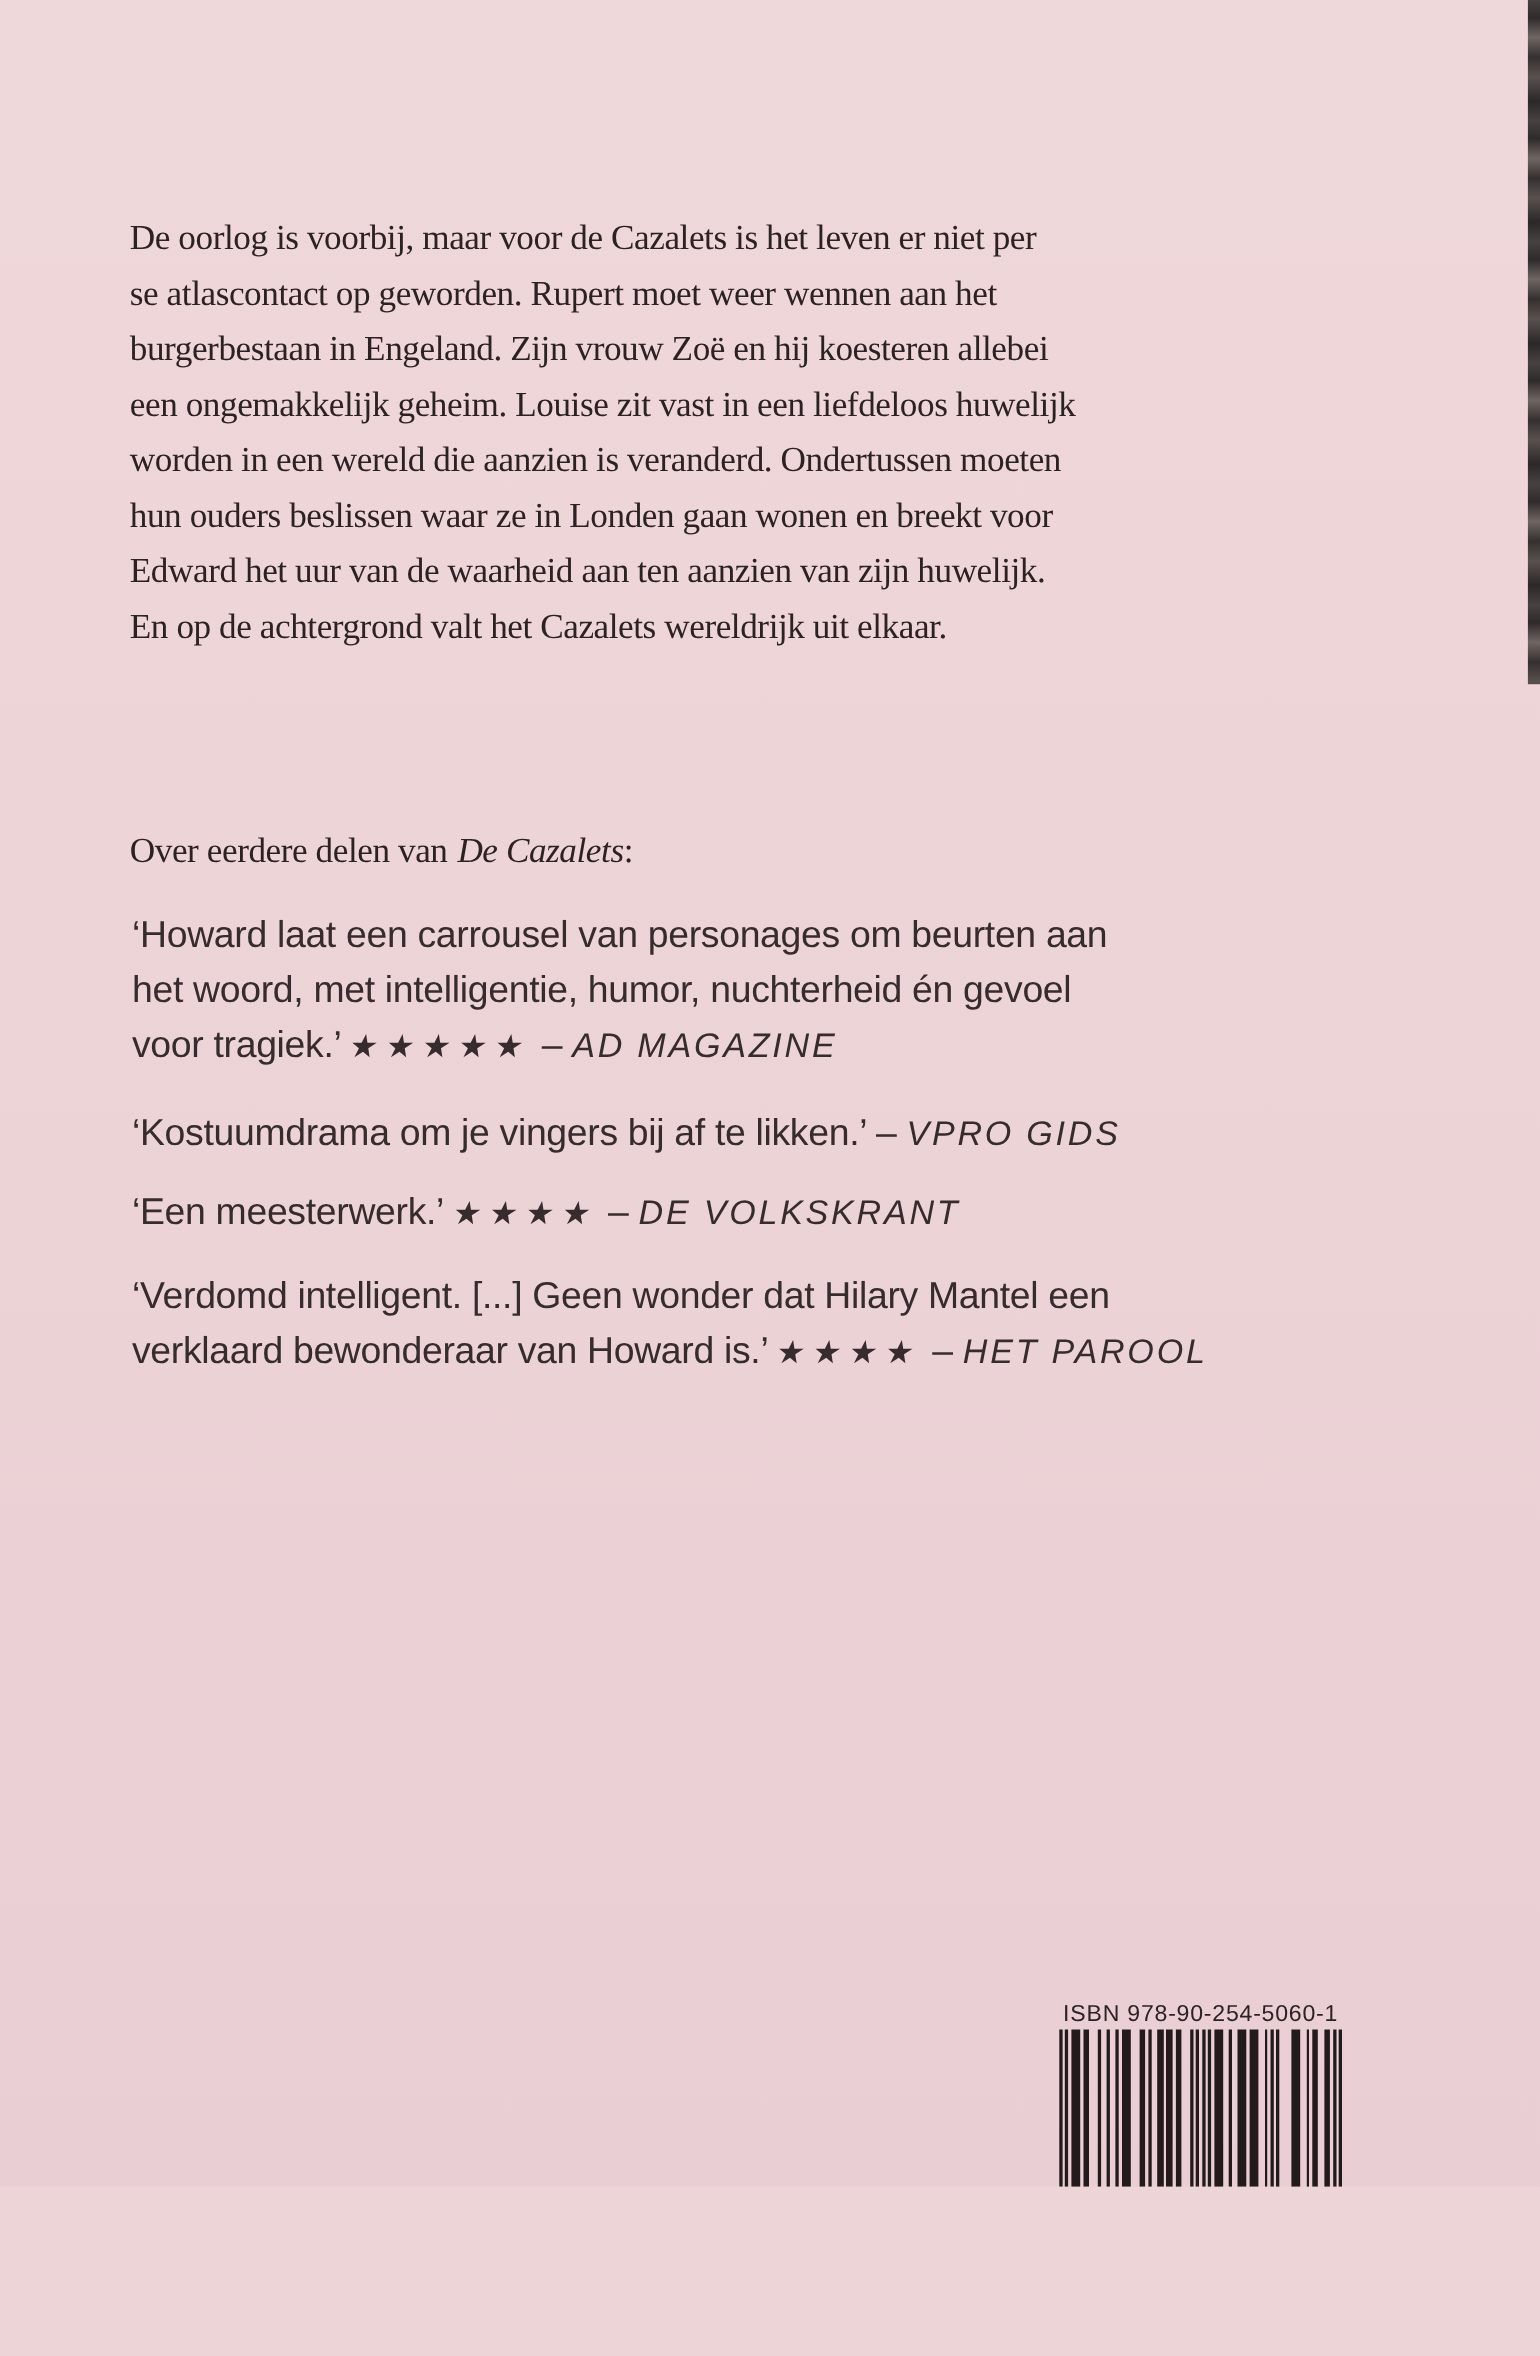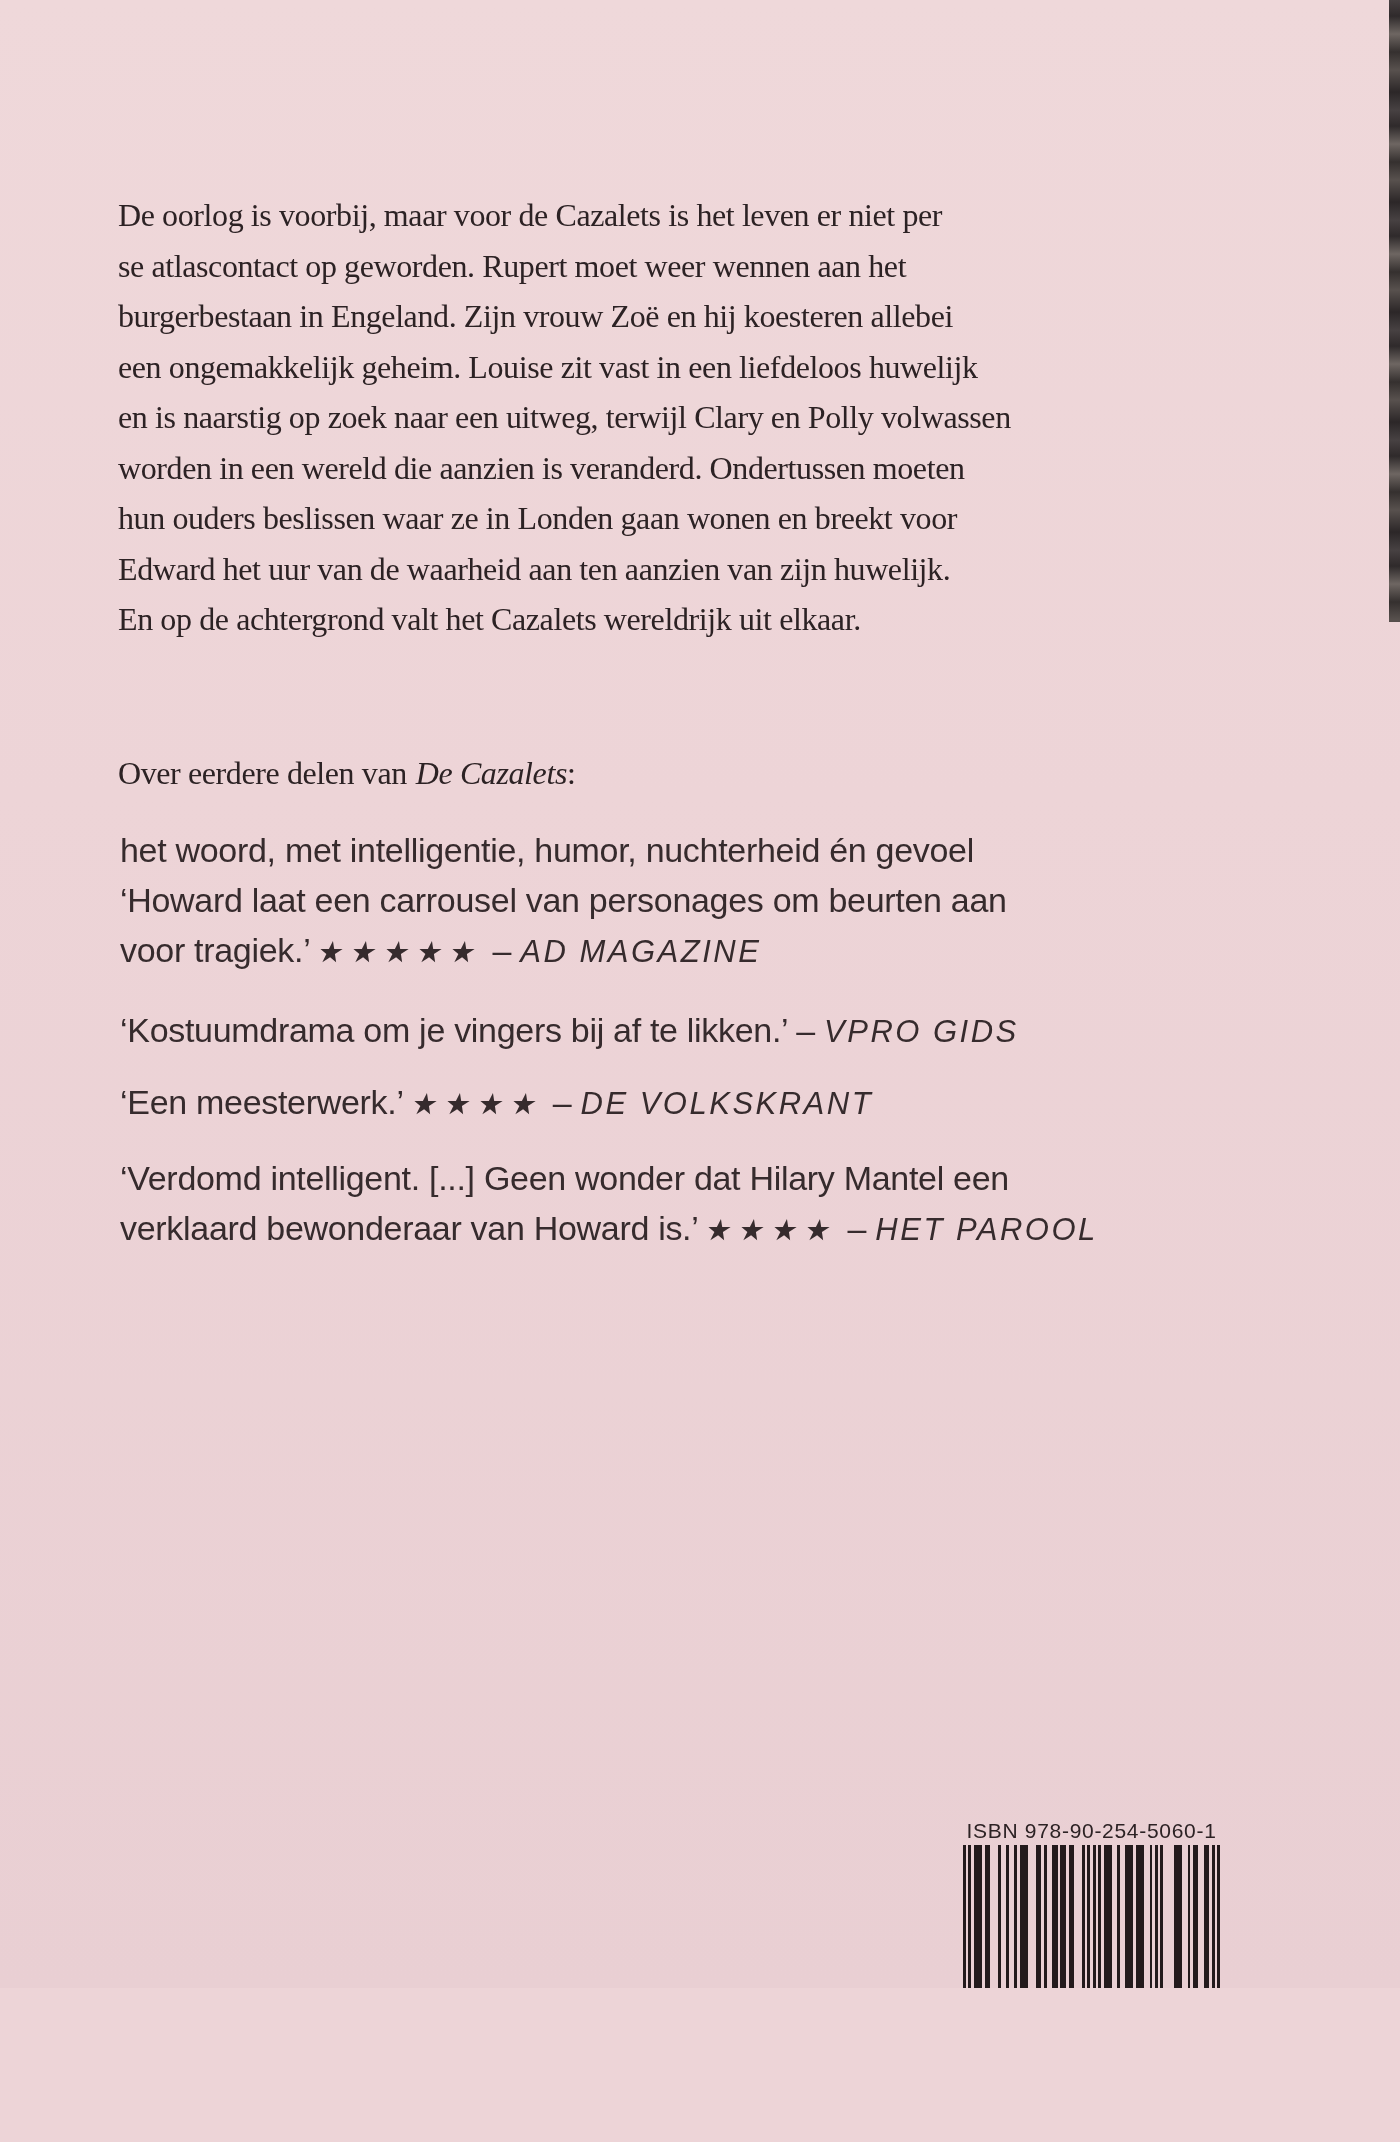--- a/index.html
+++ b/index.html
@@ -78,34 +78,33 @@
 </head>
 <body>
 
 <div class="cover">
 
   <div class="blurb">
     <div class="bl">De oorlog is voorbij, maar voor de Cazalets is het leven er niet per</div>
     <div class="bl">se atlascontact op geworden. Rupert moet weer wennen aan het</div>
     <div class="bl">burgerbestaan in Engeland. Zijn vrouw Zoë en hij koesteren allebei</div>
     <div class="bl">een ongemakkelijk geheim. Louise zit vast in een liefdeloos huwelijk</div>
-    <div class="bl">en is naarstig op zoek naar een uitweg, terwijl Clary en Polly volwassen</div>
     <div class="bl">worden in een wereld die aanzien is veranderd. Ondertussen moeten</div>
     <div class="bl">hun ouders beslissen waar ze in Londen gaan wonen en breekt voor</div>
     <div class="bl">Edward het uur van de waarheid aan ten aanzien van zijn huwelijk.</div>
     <div class="bl">En op de achtergrond valt het Cazalets wereldrijk uit elkaar.</div>
   </div>
 
   <div class="series-note"><span>Over eerdere delen van</span><span class="series-title">De Cazalets</span><span>:</span></div>
 
   <div class="reviews">
 
     <div class="review r1">
+      <div class="ql">‘Howard laat een carrousel van personages om beurten aan</div>
       <div class="ql">het woord, met intelligentie, humor, nuchterheid én gevoel</div>
-      <div class="ql">‘Howard laat een carrousel van personages om beurten aan</div>
       <div class="ql"><span>voor tragiek.’ </span><span class="stars">★★★★★</span><span class="sep"> – </span><span class="src">AD MAGAZINE</span></div>
     </div>
 
     <div class="review r2">
       <div class="ql"><span>‘Kostuumdrama om je vingers bij af te likken.’ </span><span class="sep">– </span><span class="src">VPRO GIDS</span></div>
     </div>
 
     <div class="review r3">
       <div class="ql"><span>‘Een meesterwerk.’ </span><span class="stars">★★★★</span><span class="sep"> – </span><span class="src">DE VOLKSKRANT</span></div>
     </div>

